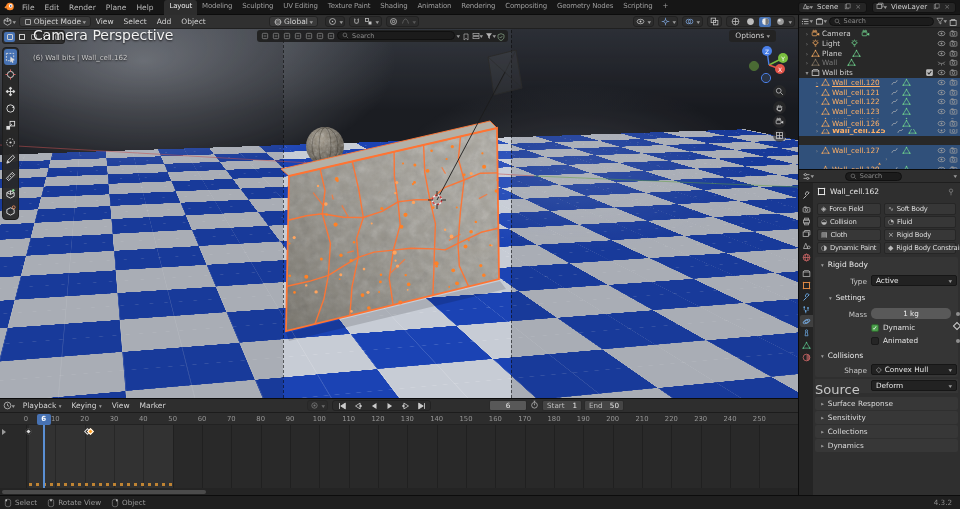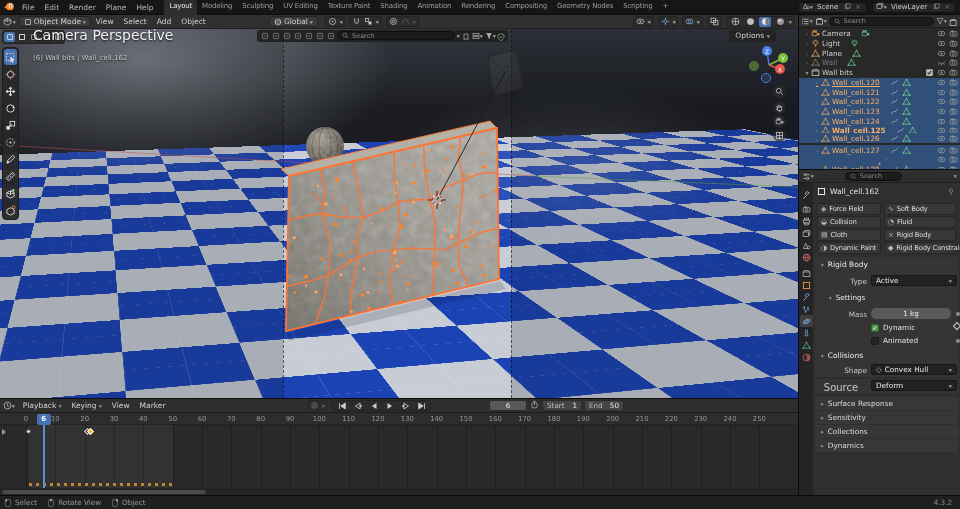--- a/index.html
+++ b/index.html
@@ -1118,21 +1118,21 @@
             </span>
             <span style="display: flex;">
               <svg width="9" height="9" viewBox="0 0 12 12">
                 <rect x="1.5" y="3.5" width="9" height="6" rx="1" fill="none" stroke="#9e9e9e"></rect>
                 <circle cx="6" cy="6.5" r="1.8" fill="none" stroke="#9e9e9e"></circle>
                 <rect x="3" y="2" width="3" height="1.5" fill="#9e9e9e"></rect>
               </svg>
             </span>
           </span>
         </div>
-        <div class="ol-row sel" style="top: 105px; align-items: flex-end;">
+        <div class="ol-row sel" style="top: 91px;">
           <span class="ol-exp" style="margin-left: 14px;">›</span>
           <span style="display: flex;">
             <svg width="9" height="9" viewBox="0 0 12 12">
               <path d="M6,2 L10.5,9.5 H1.5 Z" fill="none" stroke="#eda65f"></path>
               <circle cx="6" cy="2" r="1" fill="#eda65f"></circle>
               <circle cx="10.5" cy="9.5" r="1" fill="#eda65f"></circle>
               <circle cx="1.5" cy="9.5" r="1" fill="#eda65f"></circle>
             </svg>
           </span>
           <span class="ol-name">Wall_cell.126</span>
@@ -1494,21 +1494,21 @@
             <span>Collisions</span>
           </div>
           <div style="position: absolute; left: 0px; top: 109px; width: 52px; text-align: right; font-size: 7.3px; color: rgb(198, 198, 198);">Shape</div>
           <div class="pr-field" style="left: 56px; top: 107px; width: 86px;">
             <span style="color:#b9b9b9">◇</span>
             <span>Convex Hull</span>
             <span class="caret">▾</span>
           </div>
         </div>
         <div style="position: absolute; left: 2px; right: 2px; top: 196px; height: 14px; background: rgb(53, 53, 53);">
-          <div style="position: absolute; left: 0px; top: 3px; width: 52px; text-align: center; font-size: 10px; color: rgb(198, 198, 198);">Source</div>
+          <div style="position: absolute; left: 0px; top: 3px; width: 52px; text-align: left; font-size: 13px; color: rgb(198, 198, 198);">Source</div>
           <div class="pr-field" style="position: absolute; left: 56px; top: 1px; width: 86px;">
             <span>Deform</span>
             <span class="caret">▾</span>
           </div>
         </div>
         <div class="col-panel" style="left: 2px; right: 2px; top: 214px;">
           <span class="caret" style="transform:rotate(-90deg)">▾</span>
           <span>Surface Response</span>
         </div>
         <div class="col-panel" style="left: 2px; right: 2px; top: 228px;">

